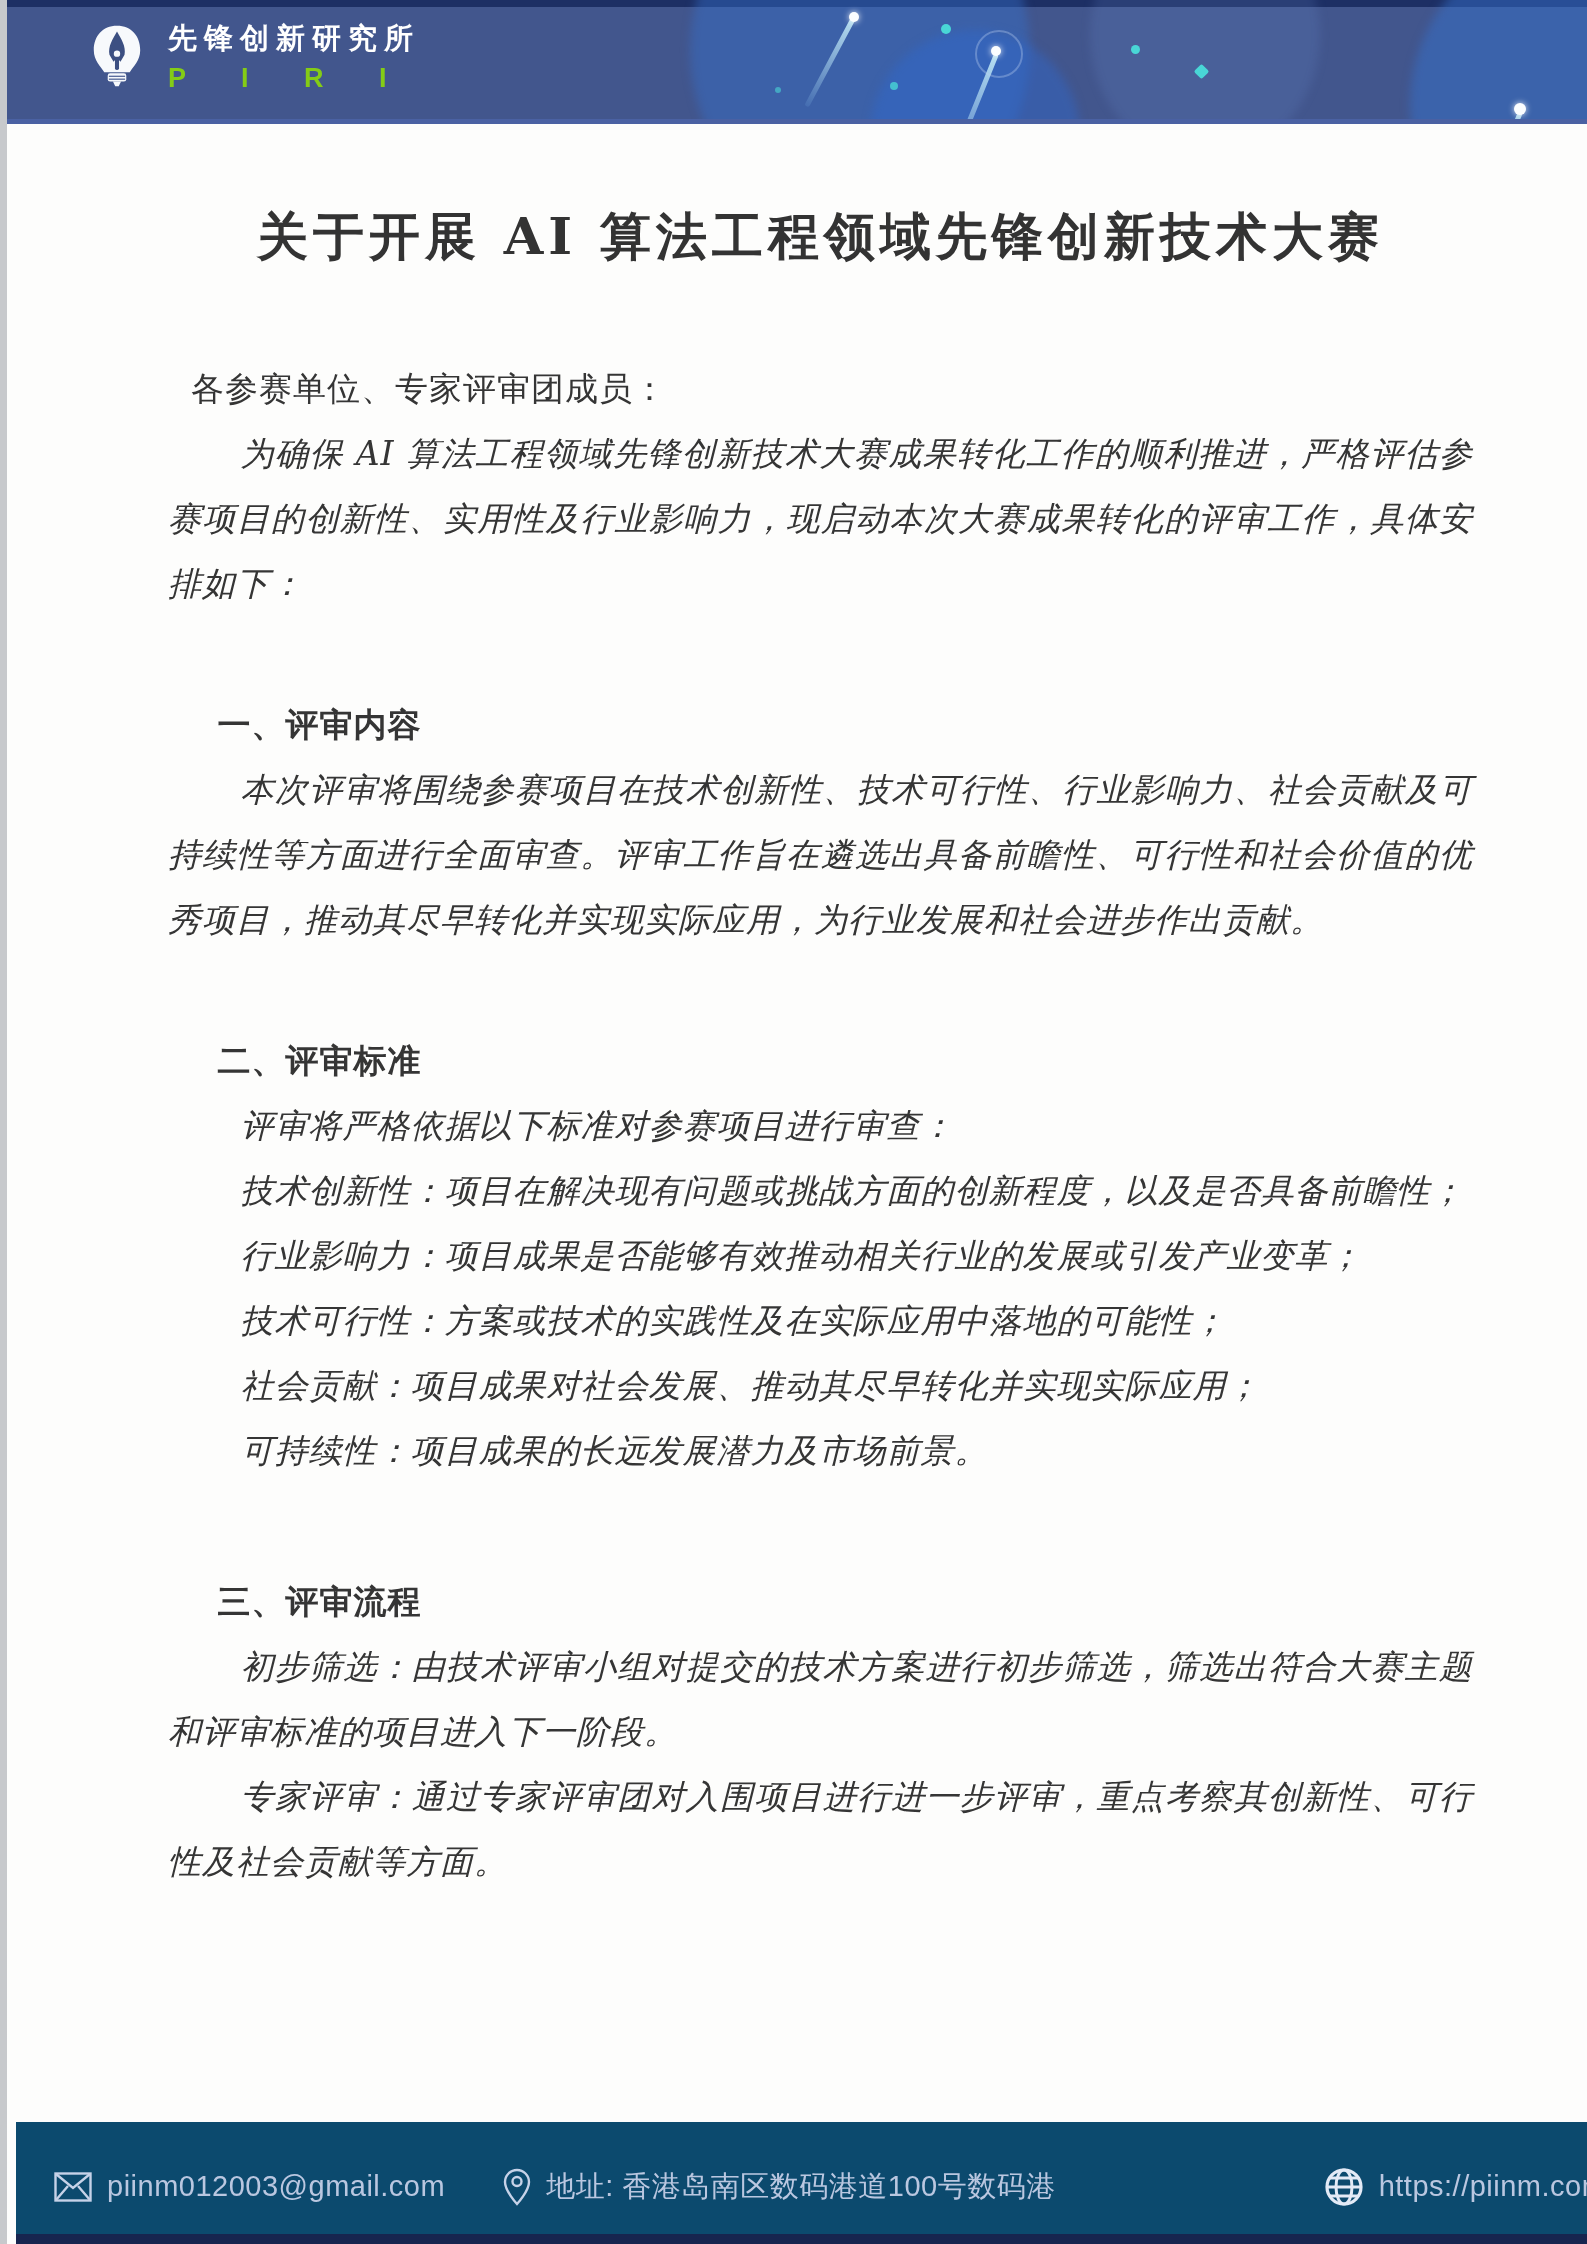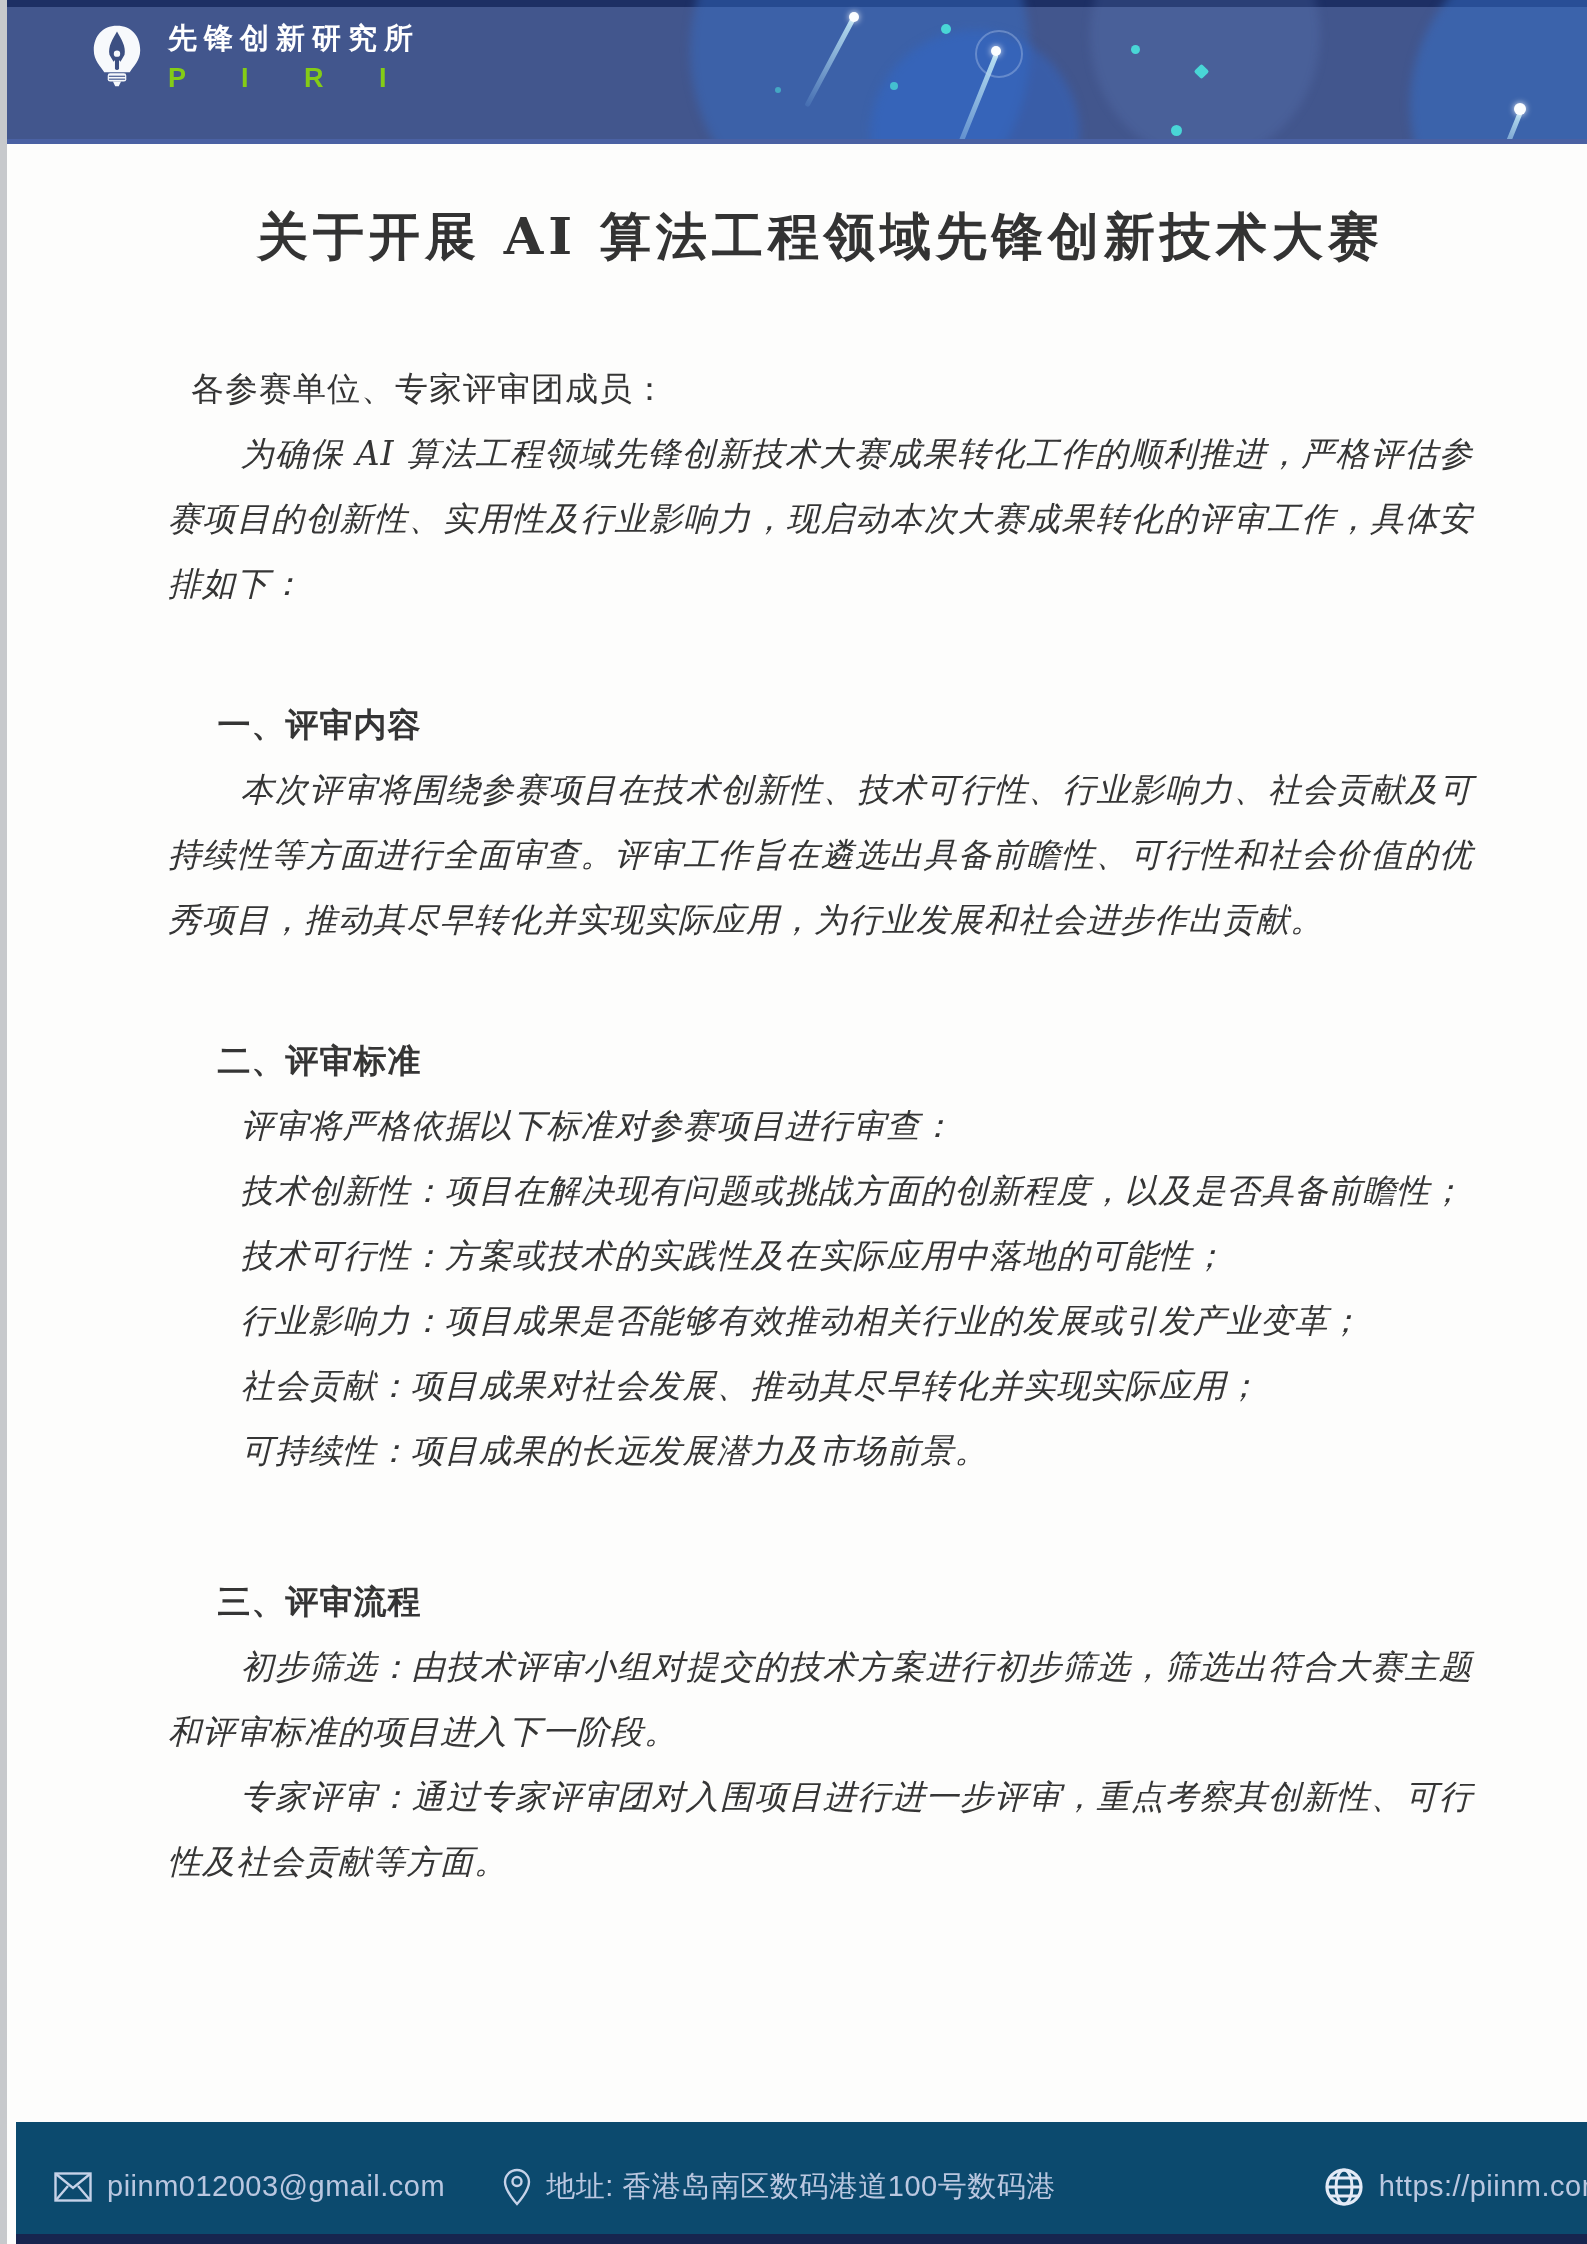--- a/index.html
+++ b/index.html
@@ -13,21 +13,21 @@
     font-family:"DejaVu Serif", serif;
     color:#353535;
   }
   .scan-edge-left{
     position:absolute;left:0;top:0;width:7px;height:100%;
     background:#c7c9cc;z-index:40;
   }
 
   
   .banner{
-    position:absolute;top:0;left:0;width:100%;height:144px;
+    position:absolute;top:0;left:0;width:100%;height:124px;
     background:#42568d;overflow:hidden;z-index:10;
   }
   .banner-topstrip{
     position:absolute;top:0;left:0;width:100%;height:7px;
     background:#1d2f64;
   }
   .banner-bottomline{
     position:absolute;bottom:0;left:0;width:100%;height:5px;
     background:#4a61a3;
   }
@@ -177,22 +177,22 @@
 
     <div class="section">
       <p class="section-heading">一、评审内容</p>
       <p class="para">本次评审将围绕参赛项目在技术创新性、技术可行性、行业影响力、社会贡献及可持续性等方面进行全面审查。评审工作旨在遴选出具备前瞻性、可行性和社会价值的优秀项目，推动其尽早转化并实现实际应用，为行业发展和社会进步作出贡献。</p>
     </div>
 
     <div class="section">
       <p class="section-heading">二、评审标准</p>
       <p class="para">评审将严格依据以下标准对参赛项目进行审查：</p>
       <p class="para">技术创新性：项目在解决现有问题或挑战方面的创新程度，以及是否具备前瞻性；</p>
+      <p class="para">行业影响力：项目成果是否能够有效推动相关行业的发展或引发产业变革；</p>
       <p class="para">技术可行性：方案或技术的实践性及在实际应用中落地的可能性；</p>
-      <p class="para">行业影响力：项目成果是否能够有效推动相关行业的发展或引发产业变革；</p>
       <p class="para">社会贡献：项目成果对社会发展、推动其尽早转化并实现实际应用；</p>
       <p class="para">可持续性：项目成果的长远发展潜力及市场前景。</p>
     </div>
 
     <div class="section s3">
       <p class="section-heading">三、评审流程</p>
       <p class="para">初步筛选：由技术评审小组对提交的技术方案进行初步筛选，筛选出符合大赛主题和评审标准的项目进入下一阶段。</p>
       <p class="para">专家评审：通过专家评审团对入围项目进行进一步评审，重点考察其创新性、可行性及社会贡献等方面。</p>
     </div>
   </div>

